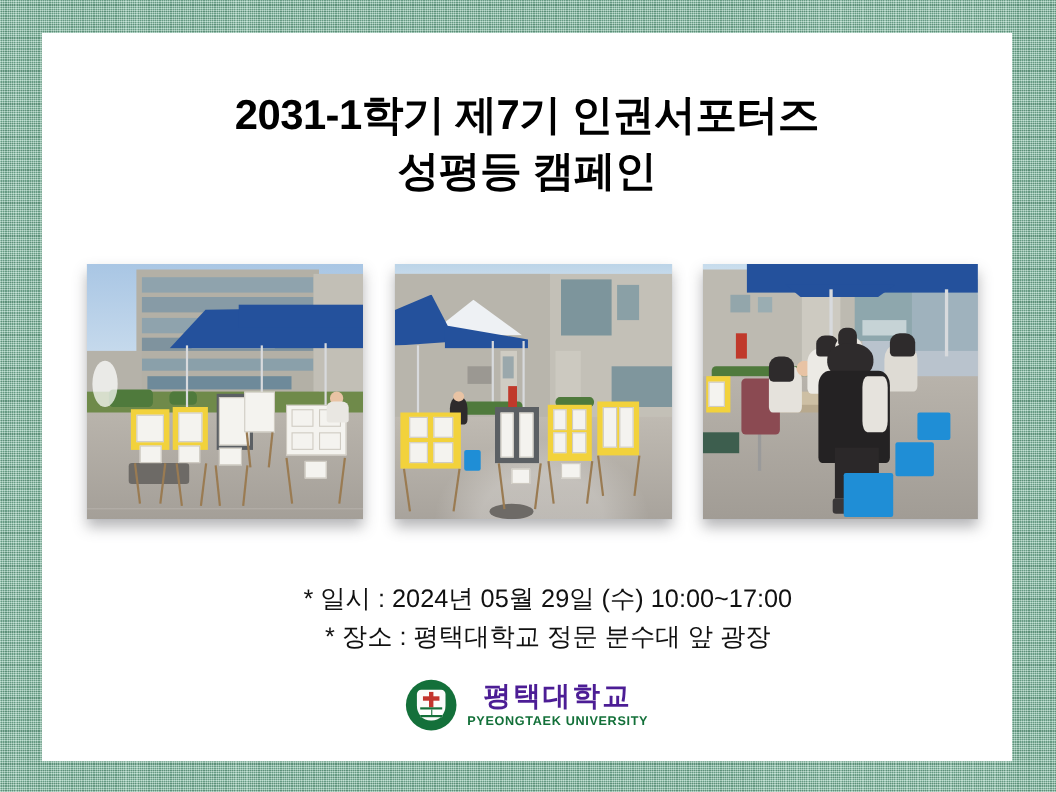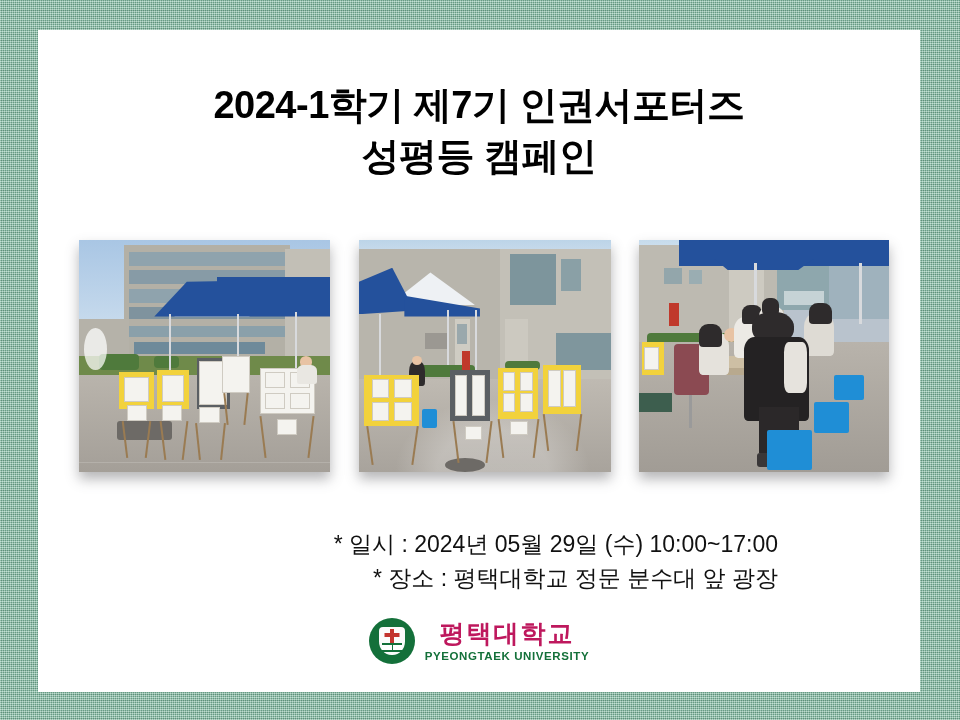--- a/index.html
+++ b/index.html
@@ -85,21 +85,21 @@
 
   
   .caption{
     position:absolute;
     left:180px; top:498px;
     width:560px;
     font-size:23px;
     line-height:1.46;
     color:#111111;
     white-space:pre-line;
-    text-align:right;
+    text-align:center;
   }
 
   
   .logo{
     position:absolute;
     left:0; bottom:28px;
     width:100%;
     display:flex;
     justify-content:center;
     align-items:center;
@@ -125,34 +125,34 @@
                 width:15px; height:4px; background:#c3342e; z-index:3; }
   .emb-book{ position:absolute; left:50%; top:55%; transform:translateX(-50%);
              width:20px; height:9px; background:#fff;
              border-top:2px solid #14703a; border-bottom:2px solid #14703a; z-index:4; }
   .emb-book::before{ content:""; position:absolute; left:50%; top:0; width:1.5px;
                      height:100%; background:#14703a; }
 
   .logo-text{ display:flex; align-items:flex-end; gap:18px; }
   .logo-col{ display:flex; flex-direction:column; align-items:center; }
   .logo-kr{
-    font-size:25px; font-weight:bold; color:#be185d;
+    font-size:25px; font-weight:bold; color:#4c1d95;
     letter-spacing:2px; line-height:1.1;
   }
   .logo-en{
     font-size:11.5px; font-weight:bold; color:#137039;
     letter-spacing:.6px; margin-top:2px;
   }
 </style>
 </head>
 <body>
 
 <div class="slide">
 
-  <div class="title">2024-1학기 제7기 인권서포터즈
+  <div class="title">2031-1학기 제7기 인권서포터즈
 성평등 캠페인</div>
 
   <div class="photos">
 
     <div class="photo" id="photo-1">
       <div class="scene">
         <div class="sky" style="height:46%"></div>
 
         <div class="bldg" style="left:18%;top:2%;width:66%;height:50%;background:#b3b0a6;"></div>
         <div class="glassband" style="left:20%;top:5%;width:62%;height:6%;background:#8fa3ad;"></div>

